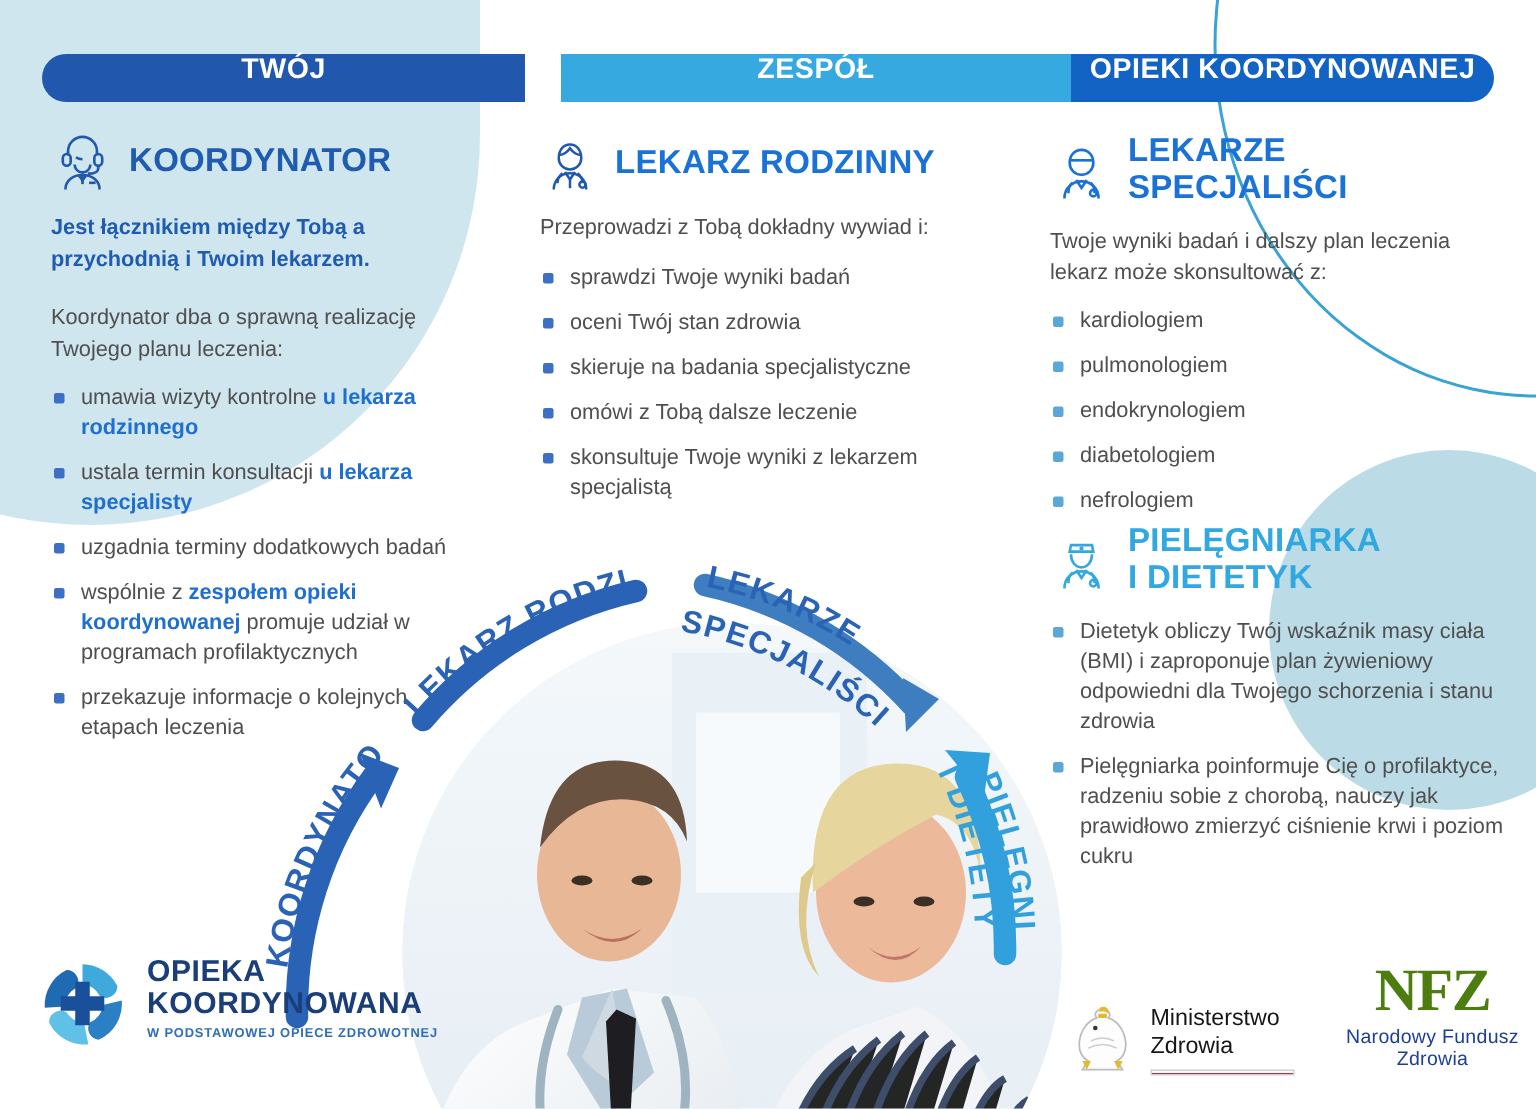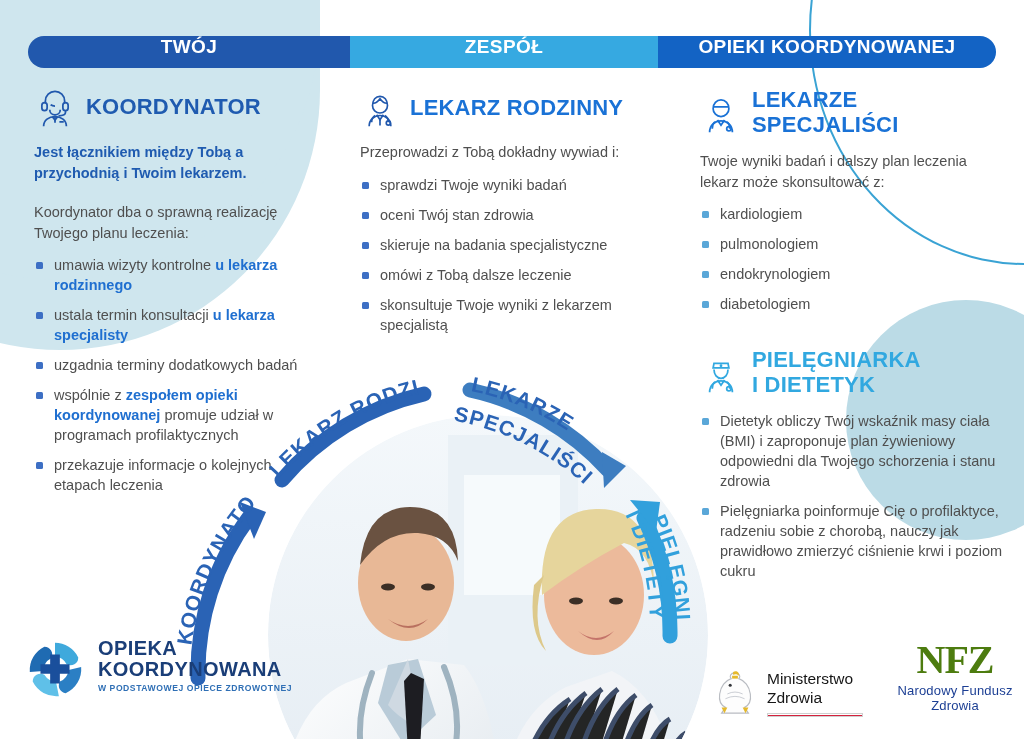--- a/index.html
+++ b/index.html
@@ -61,21 +61,21 @@
     height: 32px;
     display: flex; align-items: flex-start; justify-content: center;
     color: #fff;
     font-weight: bold;
     font-size: 19px;
     letter-spacing: .4px;
     font-family: "Liberation Sans", sans-serif;
     white-space: nowrap;
   }
   .rib-1 { width: 322px; background: #2158ad; border-radius: 16px 0 0 16px; }
-  .rib-2 { width: 308px; background: #36a9e1; }
+  .rib-2 { width: 340px; background: #36a9e1; margin-left: 24px; }
   .rib-3 { flex: 1; background: #1363c4; border-radius: 0 16px 16px 0; }
   .rib-2::after, .rib-1::after { content: ""; }
 
   
   .col { position: absolute; z-index: 6; }
   #col-left   { left: 34px;  top: 86px;  width: 282px; }
   #col-mid    { left: 360px; top: 88px;  width: 306px; }
   #col-right  { left: 700px; top: 88px;  width: 300px; }
   #col-right2 { left: 700px; top: 348px; width: 312px; }
 
@@ -245,20 +245,21 @@
       <span>SPECJALIŚCI</span>
     </h2>
   </div>
 
   <div class="lead">Twoje wyniki badań i dalszy plan leczenia lekarz może skonsultować z:</div>
   <ul class="bl cyan" id="spec-list">
       <li>kardiologiem</li>
       <li>pulmonologiem</li>
       <li>endokrynologiem</li>
       <li>diabetologiem</li>
+      <li>nefrologiem</li>
     </ul>
 </div>
 
 <div class="col" id="col-right2">
   <div class="head">
     <span class="ico">
       <svg width="42" height="42" viewBox="0 0 48 48" fill="none" stroke="#31a8e0" stroke-width="2">
         <path d="M16 13h16l1 5H15z"></path>
         <path d="M24 14v3M22.5 15.5h3"></path>
         <path d="M16 20c0 6 3.5 10 8 10s8-4 8-10"></path>

